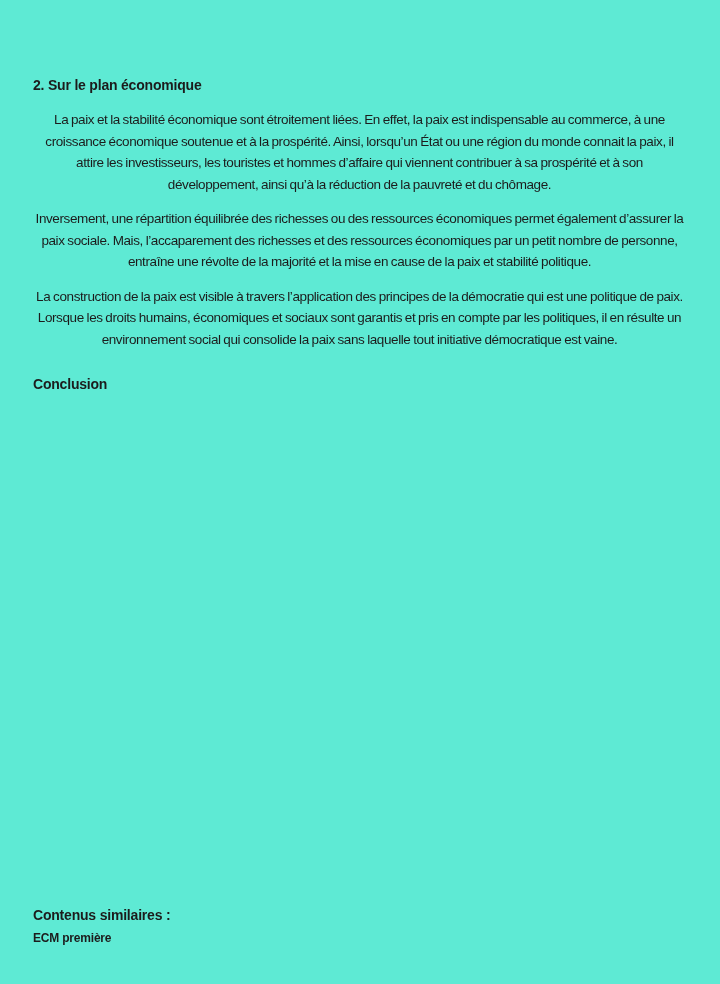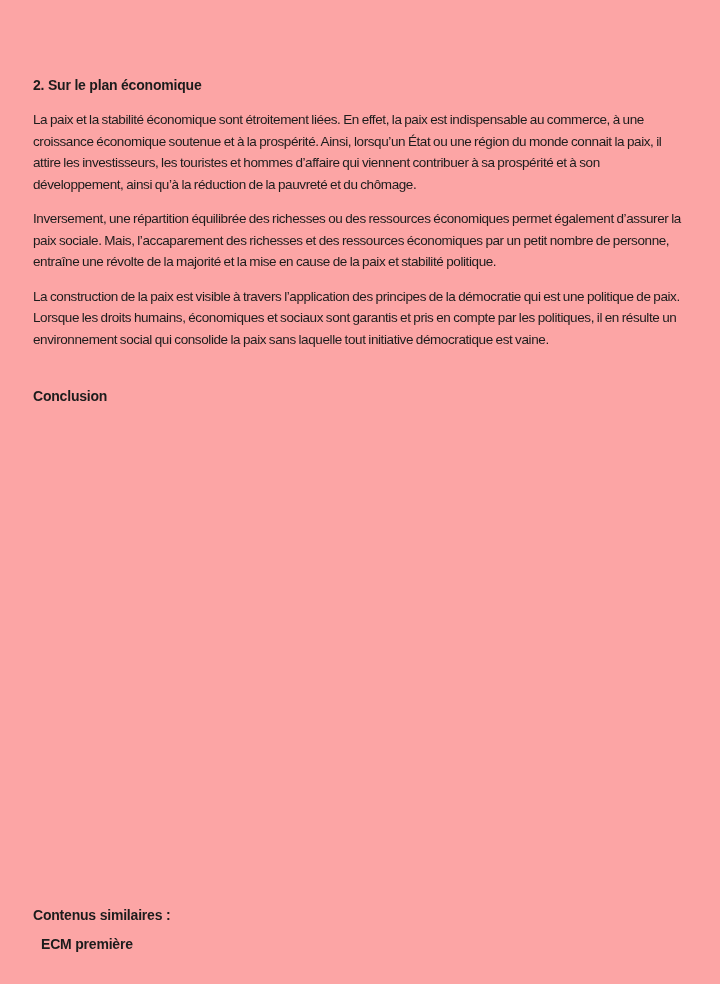--- a/index.html
+++ b/index.html
@@ -6,59 +6,59 @@
     margin: 0;
     padding: 0;
     background: #ffffff;
   }
   .page {
     position: relative;
     width: 720px;
     height: 984px;
     box-sizing: border-box;
     padding: 75px 34px 0 33px;
-    background: #fca5a5;
+    background: #5eead4;
     color: #1c1c1c;
     font-family: "Liberation Sans", "DejaVu Sans", sans-serif;
     overflow: hidden;
   }
   .heading {
     font-size: 14px;
     font-weight: 700;
     line-height: 21px;
     letter-spacing: -0.2px;
     margin: 0 0 8px 0;
   }
   .para {
     font-size: 13.5px;
     font-weight: 400;
     line-height: 21.5px;
     letter-spacing: -0.4px;
     word-spacing: -0.6px;
     margin: 13px 0 10px 0;
-    text-align: left;
+    text-align: center;
   }
   .conclusion-heading {
-    margin-top: 36px;
+    margin-top: 24px;
   }
   .related-block {
     position: absolute;
     left: 33px;
     top: 905px;
     right: 34px;
   }
   .related-heading {
     margin: 0 0 2px 0;
   }
   .related-link {
-    font-size: 14px;
+    font-size: 12px;
     font-weight: 700;
     line-height: 21px;
     letter-spacing: -0.2px;
-    margin: 8px;
+    margin: 0;
     cursor: pointer;
   }
 </style>
 </head>
 <body>
 
 <div class="page">
 
   <h2 class="heading">2. Sur le plan économique</h2>
 

